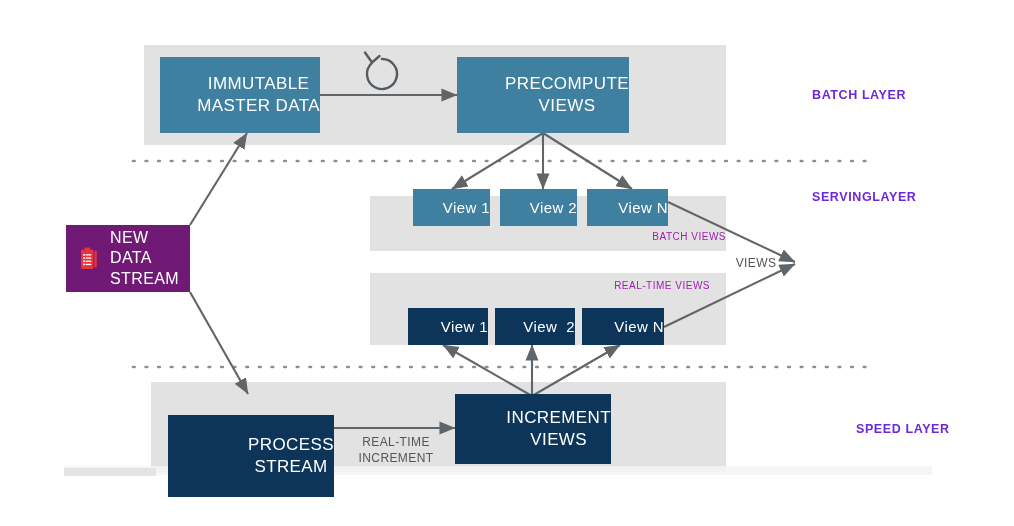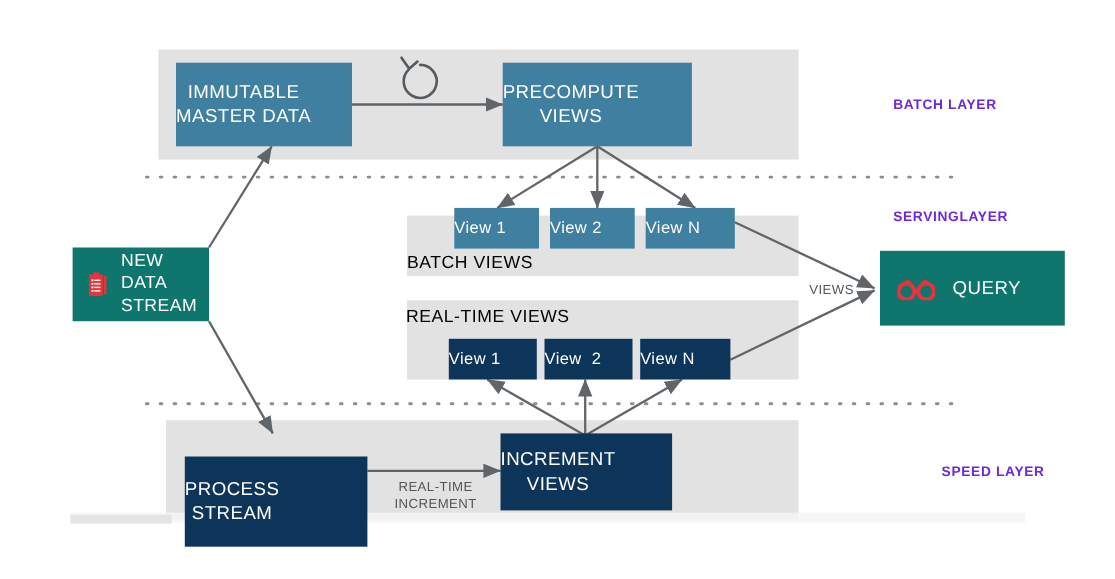--- a/index.html
+++ b/index.html
@@ -20,53 +20,53 @@
   }
   .faint-band{
     position:absolute;
     background:#f4f4f4;
   }
   .node{
     position:absolute;
     box-sizing:border-box;
     display:flex;
     align-items:center;
-    justify-content:flex-start;
+    justify-content:flex-end;
     text-align:center;
     color:#ffffff;
     letter-spacing:0.4px;
     line-height:1.28;
   }
   .node-batch{ background:#3f7f9f; }
   .node-speed{ background:#0d3559; }
-  .node-gray{ background:#0f766e; }
+  .node-gray{ background:#701a75; }
 
   .big-label{ font-size:17px; }
   .view-label{ font-size:15px; }
 
   .node-query{
     justify-content:flex-start;
     padding-left:16px;
     gap:16px;
     font-size:17px;
   }
   .node-stream{
     justify-content:flex-start;
     padding-left:14px;
     gap:12px;
     font-size:16px;
     text-align:left;
   }
 
   .caption{
     position:absolute;
-    color:#000000;
-    font-size:16px;
+    color:#a21caf;
+    font-size:10px;
     letter-spacing:0.5px;
-    text-align:left;
+    text-align:right;
     white-space:nowrap;
   }
   .layer-title{
     position:absolute;
     color:#6d28d9;
     font-size:12.5px;
     font-weight:bold;
     letter-spacing:0.6px;
     white-space:nowrap;
   }
@@ -160,21 +160,21 @@
   </div>
   <div class="node node-batch view-label" style="left:500px;top:189px;width:77px;height:37px;">
     <span>View 2</span>
   </div>
   <div class="node node-batch view-label" style="left:587px;top:189px;width:81px;height:37px;">
     <span>View N</span>
   </div>
 
   <div class="caption" style="left:370px;top:231px;width:356px;">BATCH VIEWS</div>
 
-  <div class="caption" style="left:369px;top:280px;width:356px;">REAL-TIME VIEWS</div>
+  <div class="caption" style="left:354px;top:280px;width:356px;">REAL-TIME VIEWS</div>
 
   <div class="node node-speed view-label" style="left:408px;top:308px;width:80px;height:37px;">
     <span>View 1</span>
   </div>
   <div class="node node-speed view-label" style="left:495px;top:308px;width:80px;height:37px;">
     <span style="white-space:pre;">View  2</span>
   </div>
   <div class="node node-speed view-label" style="left:582px;top:308px;width:82px;height:37px;">
     <span>View N</span>
   </div>
@@ -196,32 +196,20 @@
           <rect x="5.7" y="13.6" width="5.6" height="1.3"></rect>
           <rect x="3.2" y="16.6" width="1.7" height="1.7"></rect>
           <rect x="5.7" y="16.8" width="5.6" height="1.3"></rect>
         </g>
       </svg>
     </span>
     <span style="white-space:pre-line;">NEW DATA
 STREAM</span>
   </div>
 
-  <div class="node node-gray node-query" style="left:800px;top:228px;width:168px;height:68px;">
-    <span class="icon-wrap" style="flex:0 0 auto;display:flex;align-items:center;">
-      <svg class="icon-svg" width="34" height="22" viewBox="0 0 34 22">
-        <circle cx="8" cy="14" r="7.2" fill="none" stroke="#e8323c" stroke-width="3.6"></circle>
-        <circle cx="26" cy="14" r="7.2" fill="none" stroke="#e8323c" stroke-width="3.6"></circle>
-        <rect x="14.6" y="11.6" width="4.8" height="4.8" rx="2.4" fill="#e8323c"></rect>
-        <path d="M4.5,7.5 C6.5,2.4 11.5,2 13.5,7.5 Z" fill="#e8323c"></path>
-        <path d="M20.5,7.5 C22.5,2 27.5,2.4 29.5,7.5 Z" fill="#e8323c"></path>
-      </svg>
-    </span>
-    <span>QUERY</span>
-  </div>
 
   <div class="edge-label" style="left:718px;top:255px;width:76px;">VIEWS</div>
 
   <div class="node node-speed big-label" style="left:168px;top:415px;width:166px;height:82px;">
     <span style="white-space:pre-line;">PROCESS
 STREAM</span>
   </div>
 
   <div class="node node-speed big-label" style="left:455px;top:394px;width:156px;height:70px;">
     <span style="white-space:pre-line;">INCREMENT

